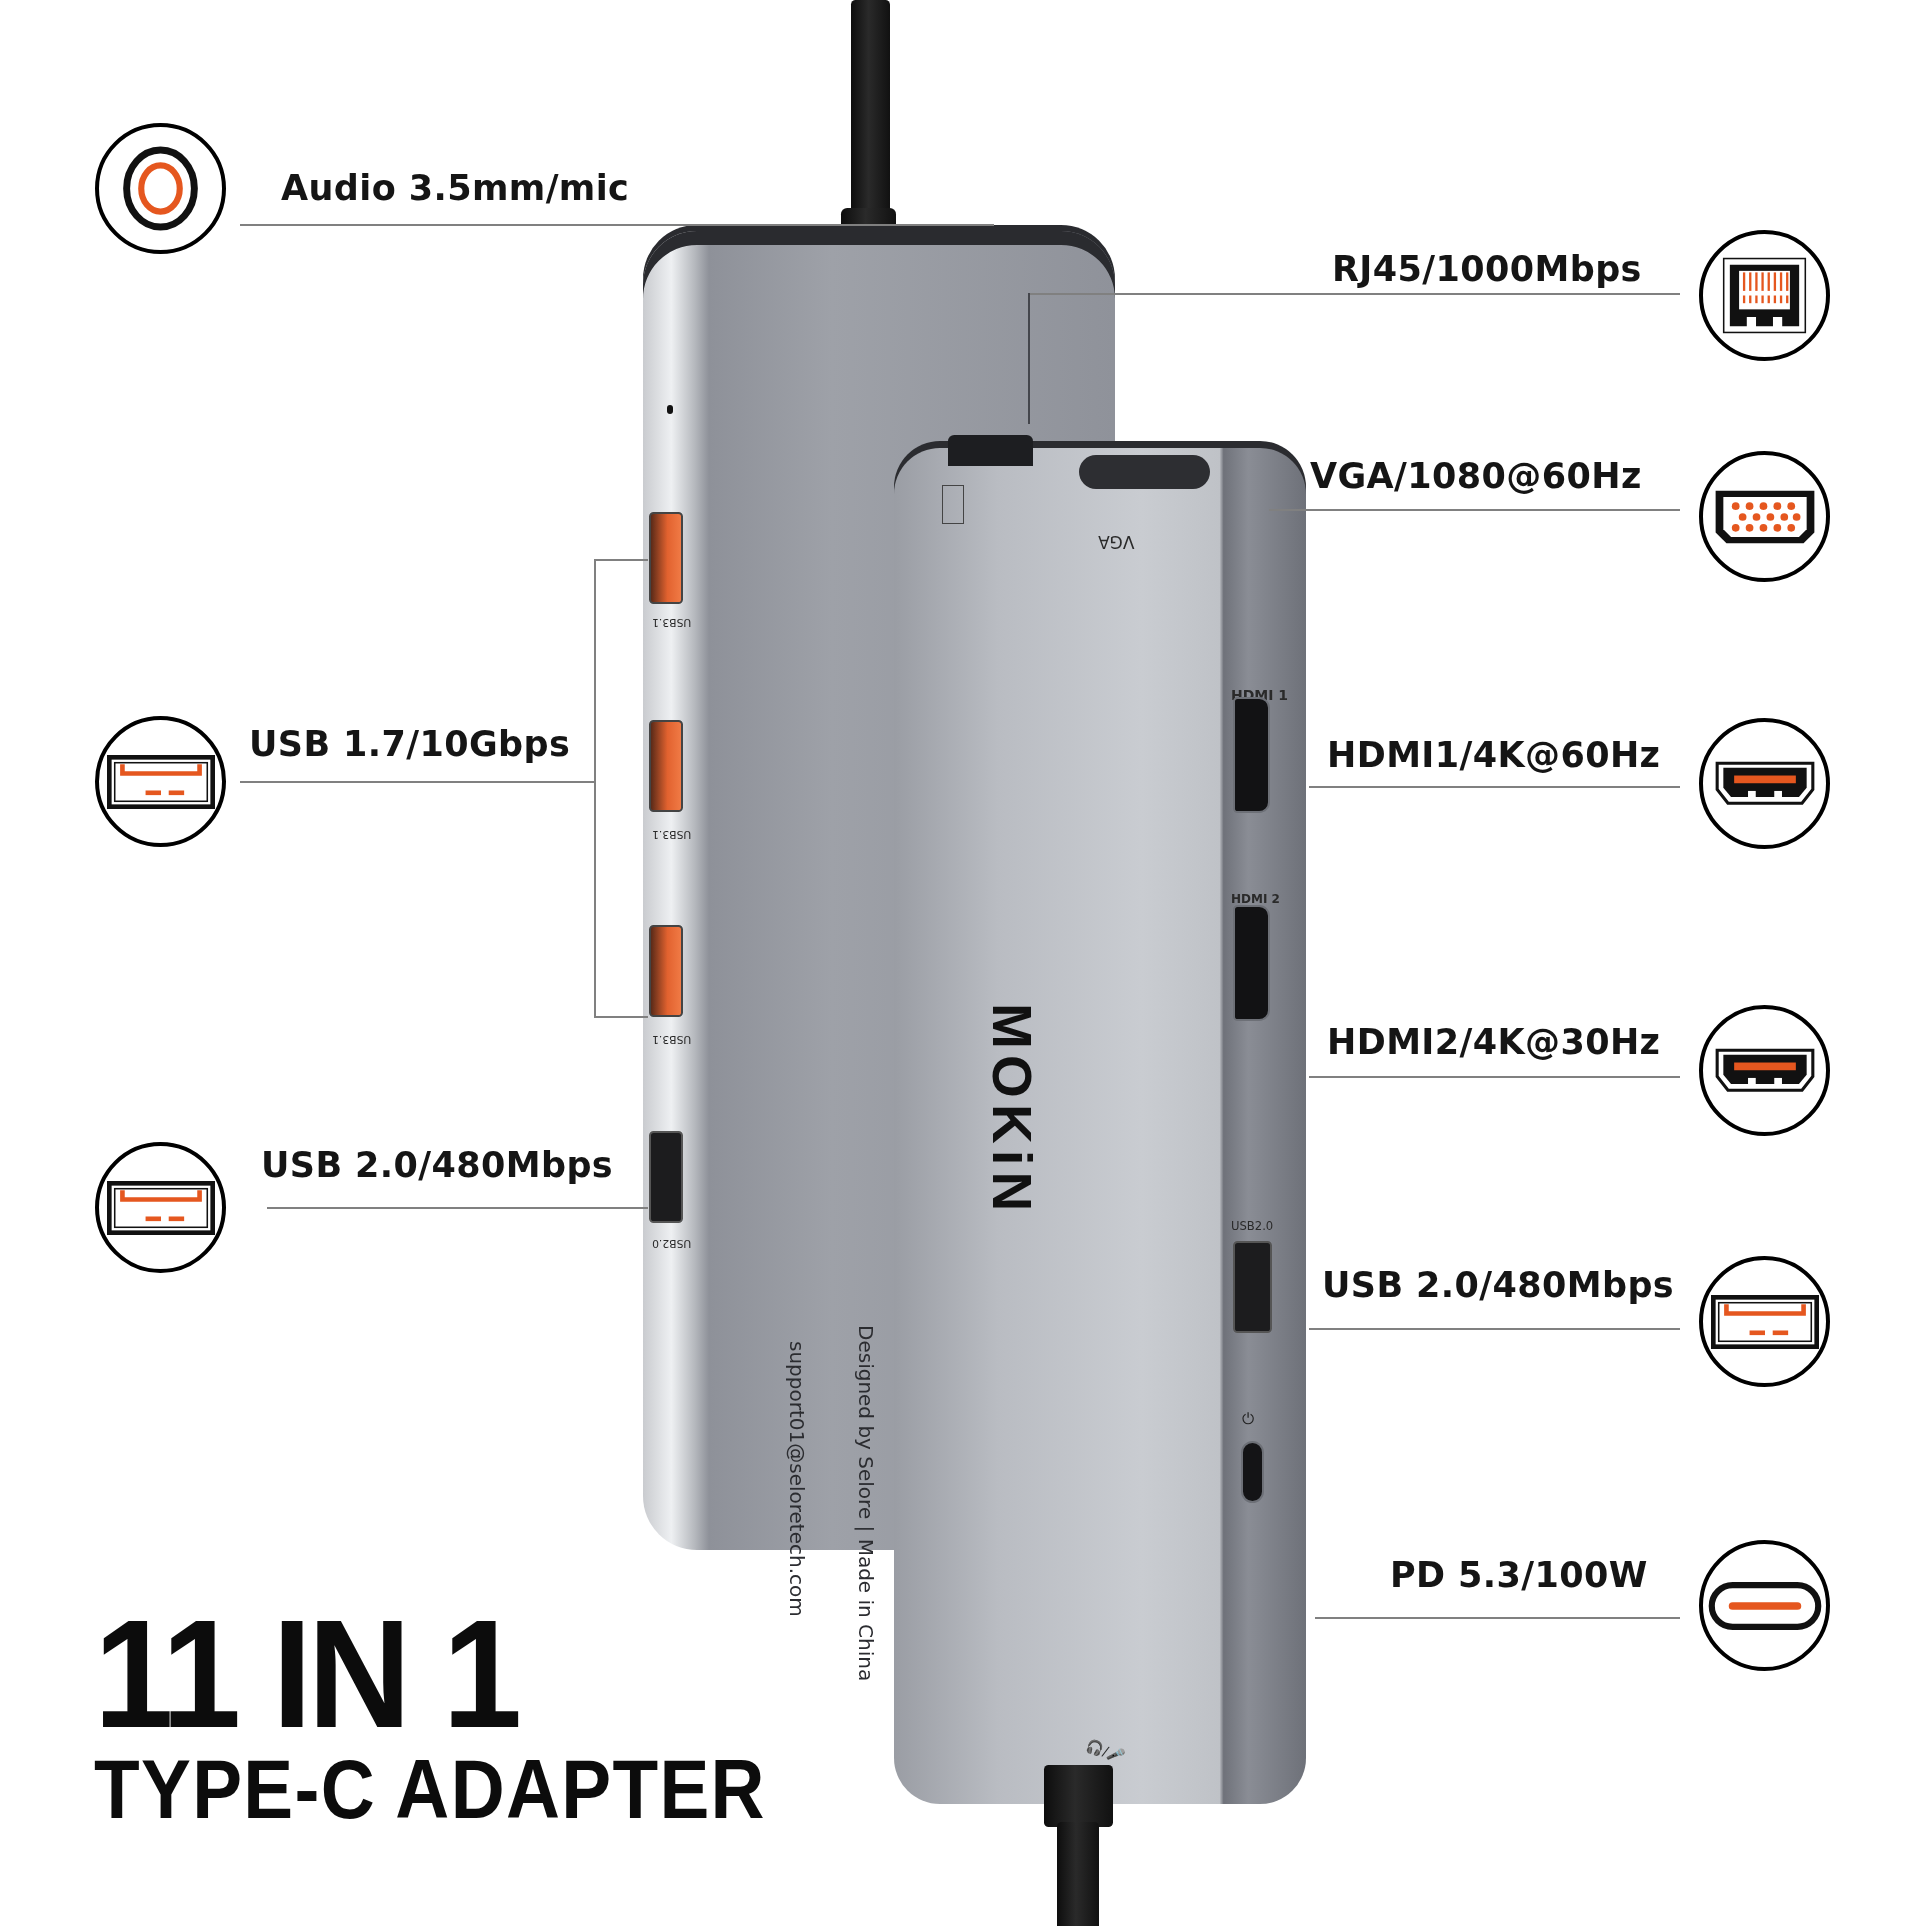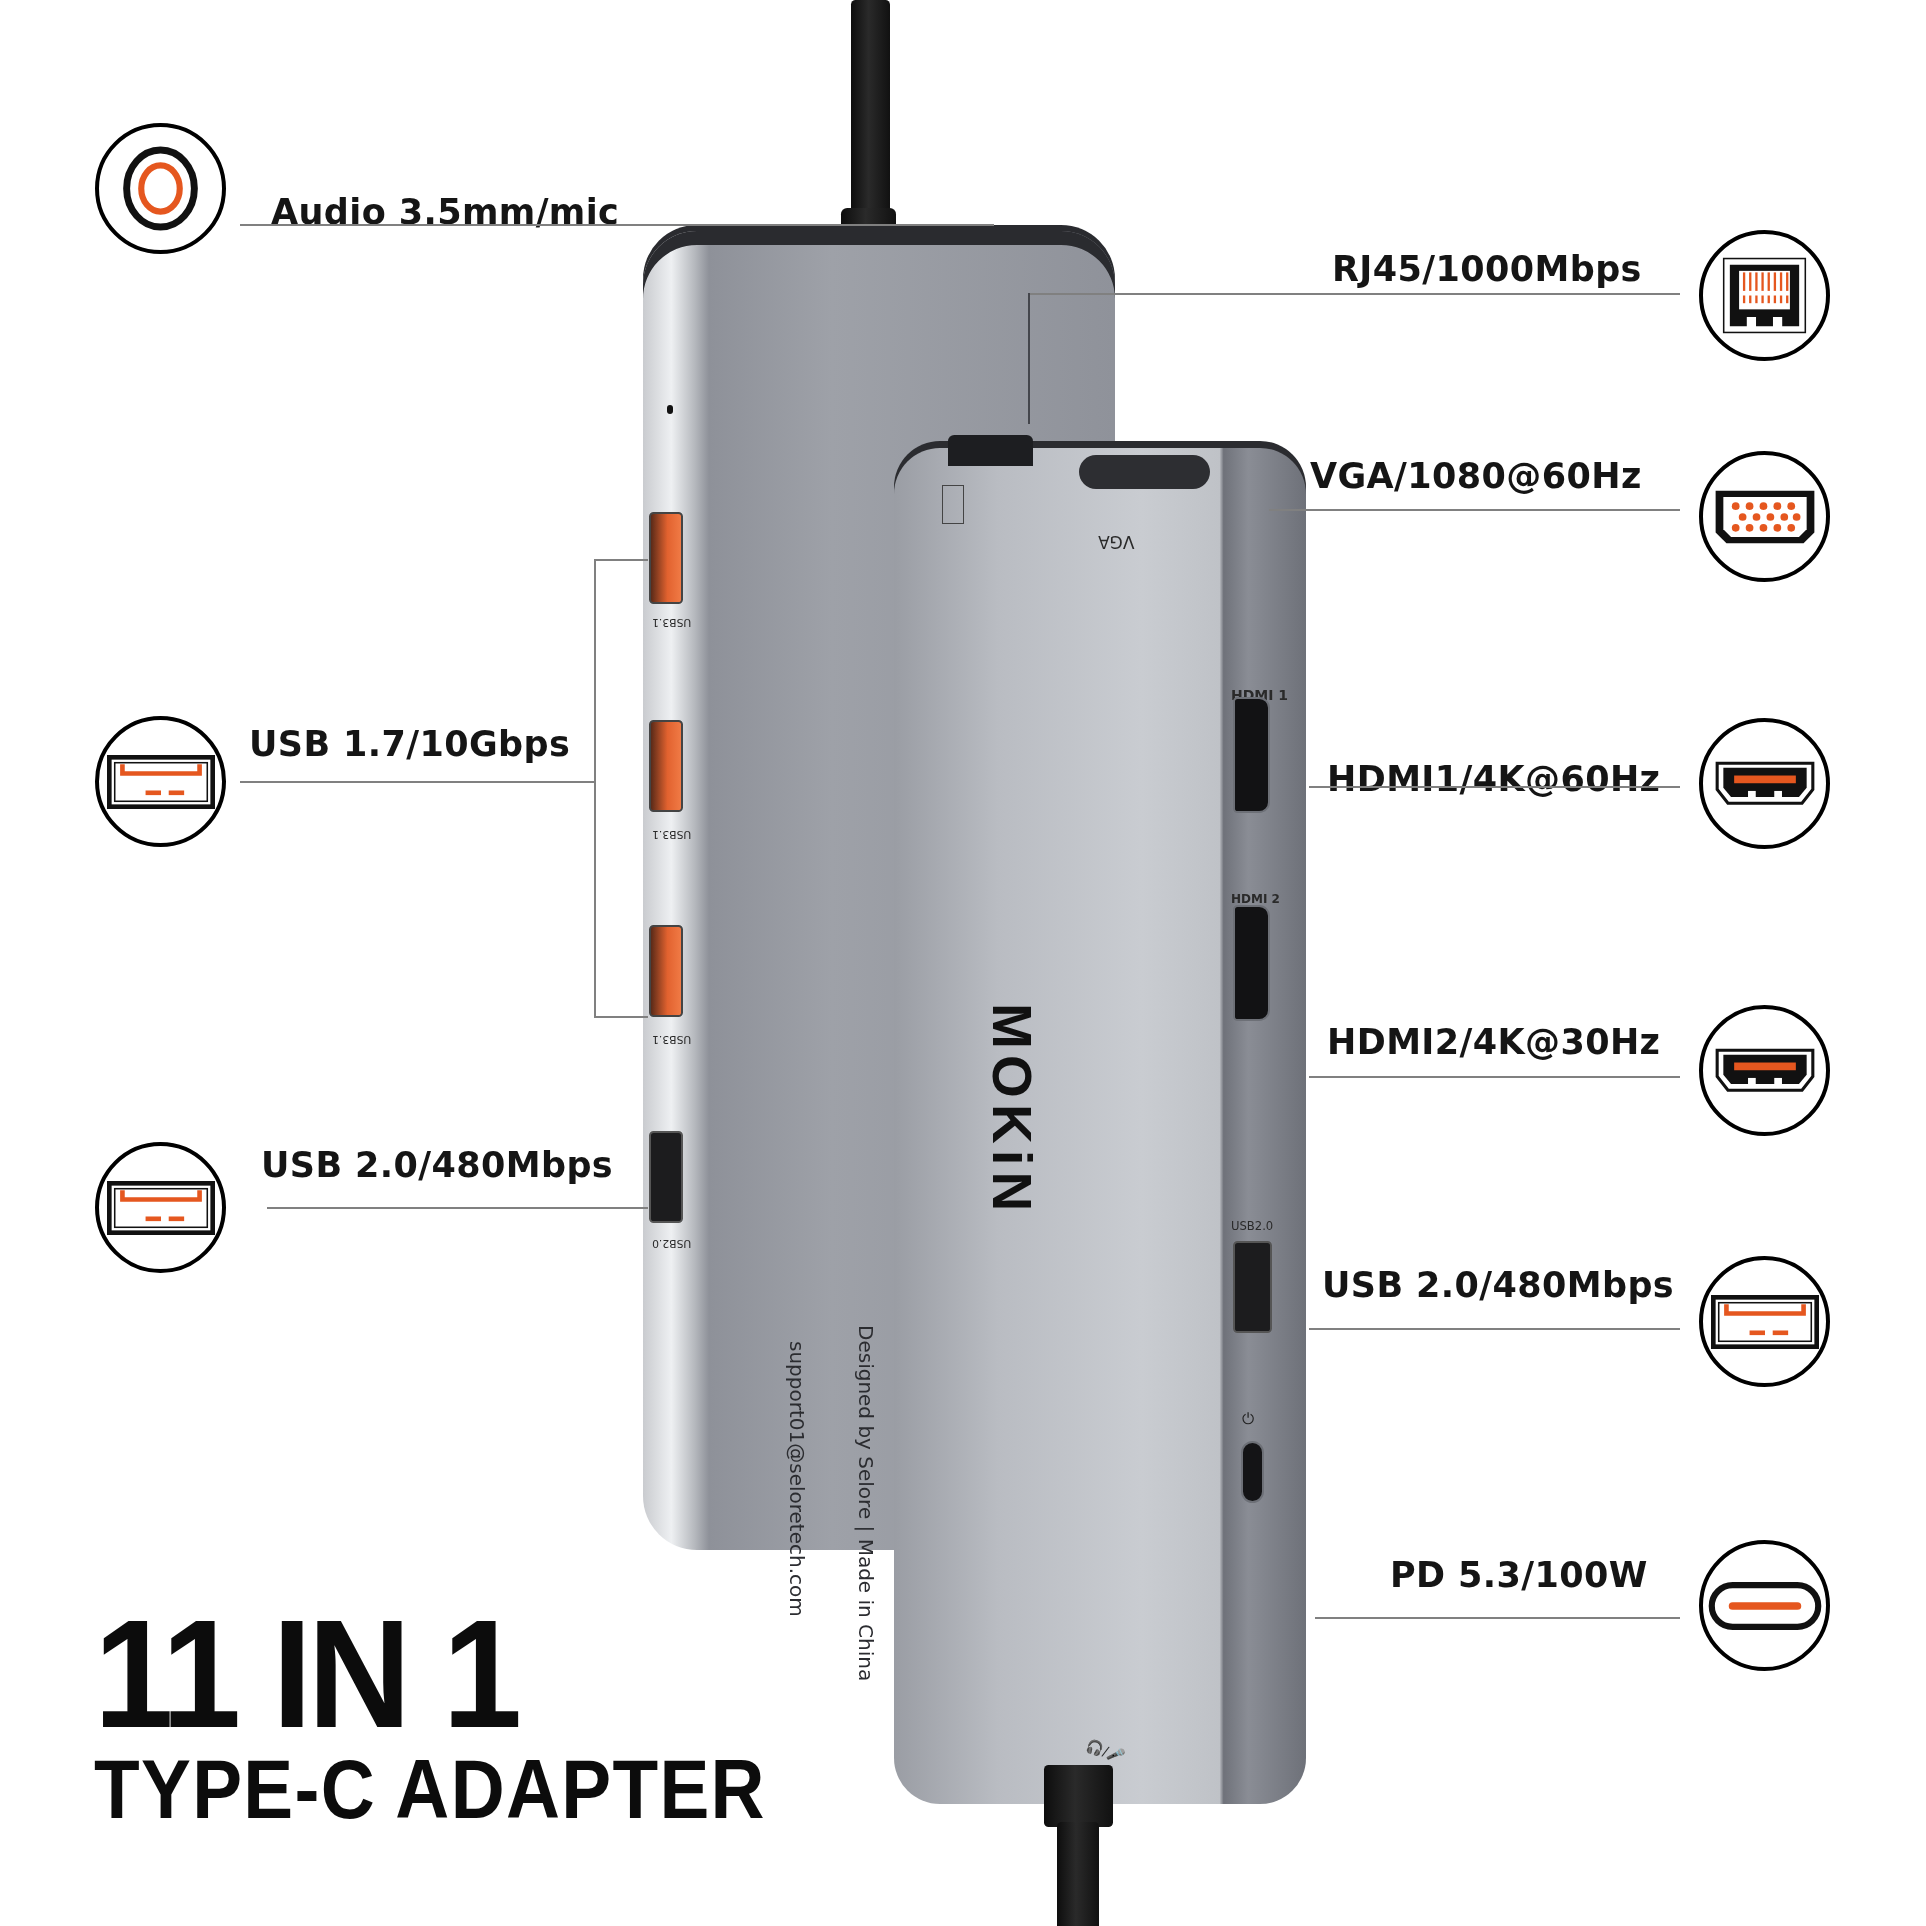--- a/index.html
+++ b/index.html
@@ -76,21 +76,21 @@
   <div class="cable" style="left:1057px; top:1822px; width:42px; height:108px;"></div>
 </div>
 
 <div>
   <div class="circle" style="left:95px; top:123px;">
     <svg width="77" height="85" viewBox="0 0 100 110">
       <ellipse cx="50" cy="55" rx="44" ry="50" fill="none" stroke="#111" stroke-width="9"></ellipse>
       <ellipse cx="50" cy="55" rx="25" ry="30" fill="none" stroke="#e5571f" stroke-width="8"></ellipse>
     </svg>
   </div>
-  <div class="label" style="left:271px; top:171px;margin-top:24px;">Audio 3.5mm/mic</div>
+  <div class="label" style="left:281px; top:171px;">Audio 3.5mm/mic</div>
   <div class="line" style="left:240px; top:224px; width:754px; height:2.3px;"></div>
 </div>
 
 <div>
   <div class="circle" style="left:95px; top:716px;">
     <svg width="108" height="54" viewBox="0 0 140 70">
       <rect x="3" y="3" width="134" height="64" fill="#fff" stroke="#111" stroke-width="6"></rect>
       <rect x="10" y="10" width="120" height="50" fill="none" stroke="#111" stroke-width="2"></rect>
       <path d="M20 12 V24 H120 V12" fill="none" stroke="#e5571f" stroke-width="6"></path>
       <rect x="50" y="46" width="20" height="6" fill="#e5571f"></rect>
@@ -171,21 +171,21 @@
           <circle cx="50" cy="54" r="5"></circle>
           <circle cx="68" cy="54" r="5"></circle>
           <circle cx="86" cy="54" r="5"></circle>
           <circle cx="104" cy="54" r="5"></circle>
       </g>
     </svg>
   </div>
 </div>
 
 <div>
-  <div class="label" style="left:1327px; top:738px;margin-top:24px;">HDMI1/4K@60Hz</div>
+  <div class="label" style="left:1327px; top:738px;">HDMI1/4K@60Hz</div>
   <div class="line" style="left:1309px; top:786px; width:371px; height:2.3px;"></div>
   <div class="circle" style="left:1699px; top:718px;">
     <svg width="108" height="54" viewBox="0 0 140 70">
       <path d="M8 8 H132 V42 L118 60 H22 L8 42 Z" fill="#fff" stroke="#111" stroke-width="4"></path>
       <path d="M16 14 H124 V40 L114 52 H26 L16 40 Z" fill="#111"></path>
       <rect x="30" y="24" width="80" height="10" fill="#e5571f"></rect>
       <rect x="48" y="44" width="10" height="8" fill="#fff"></rect>
         <rect x="82" y="44" width="10" height="8" fill="#fff"></rect>
     </svg>
   </div>

